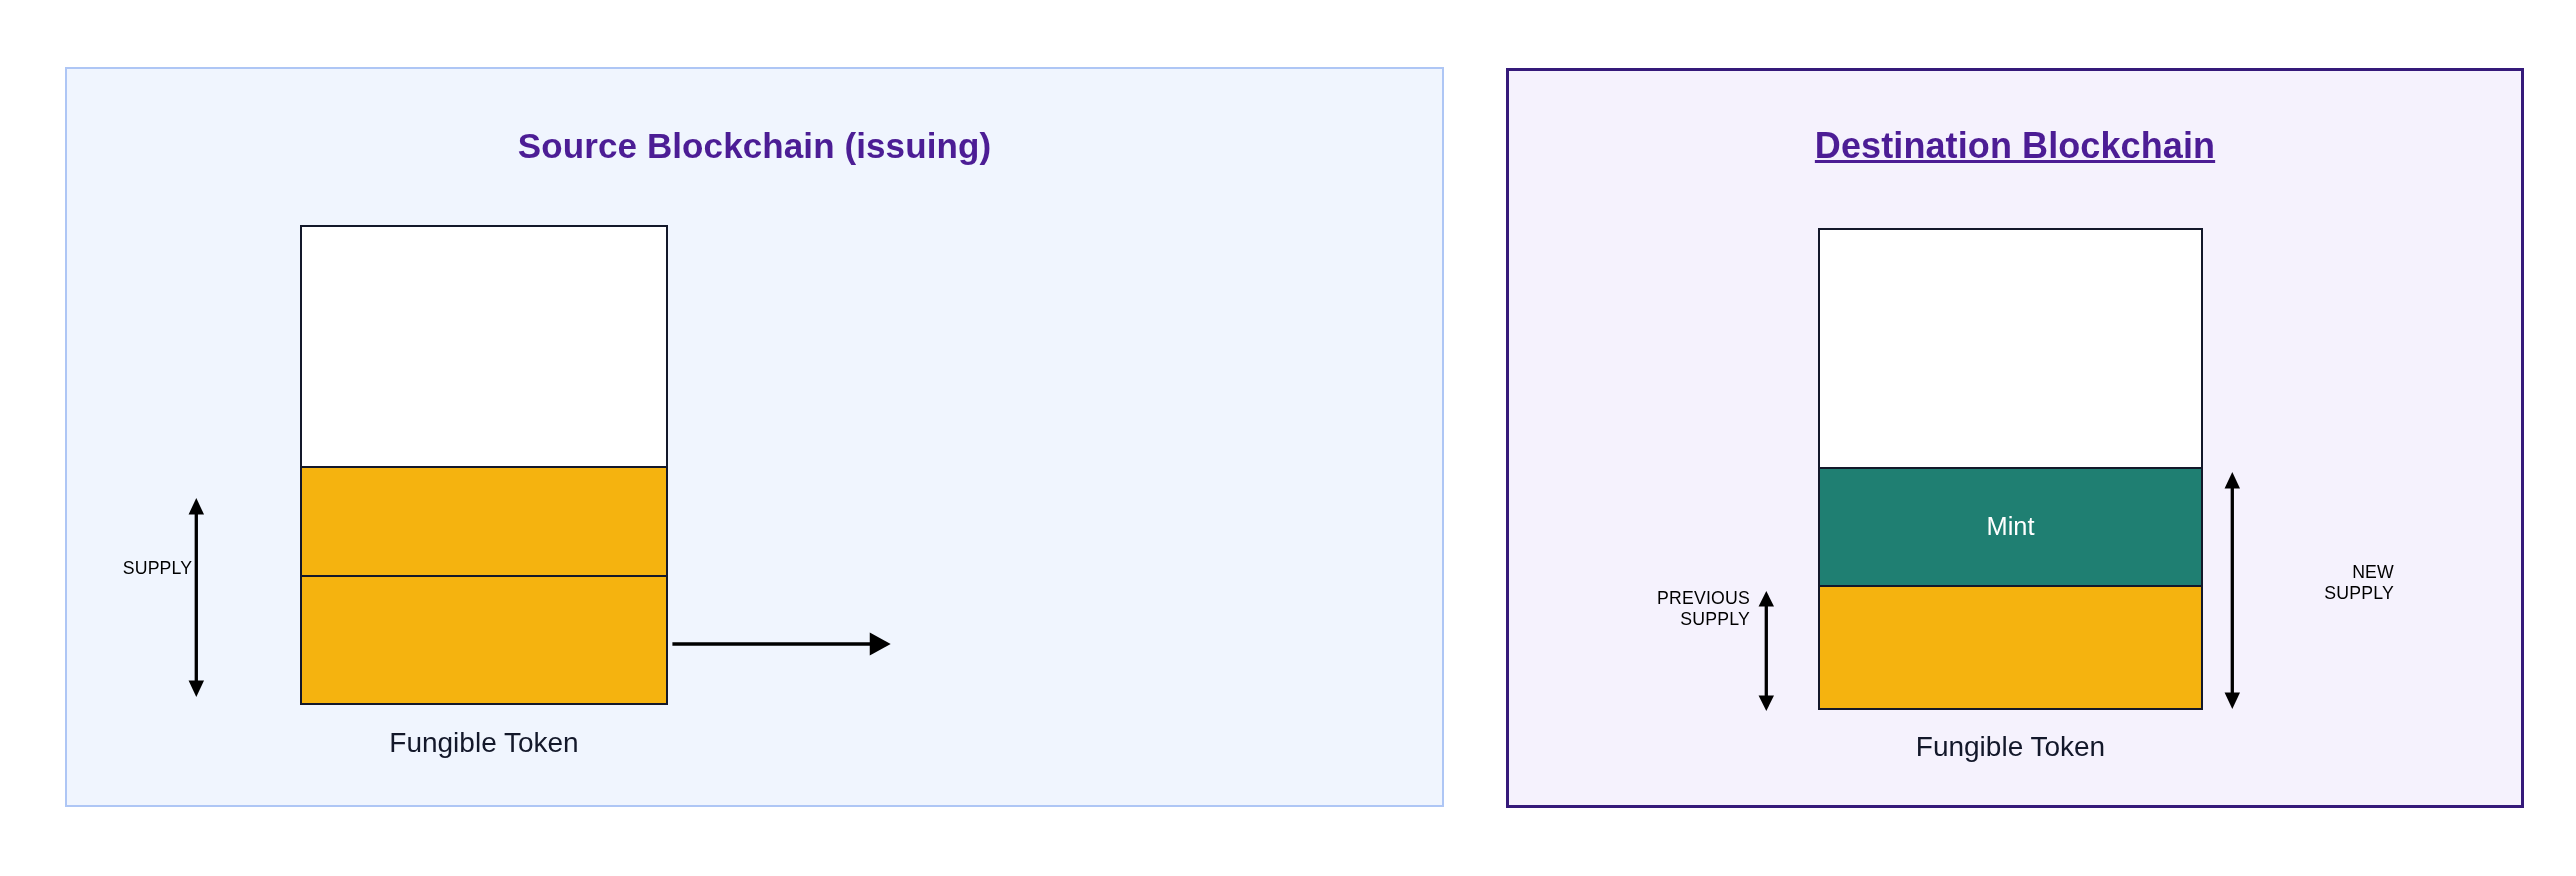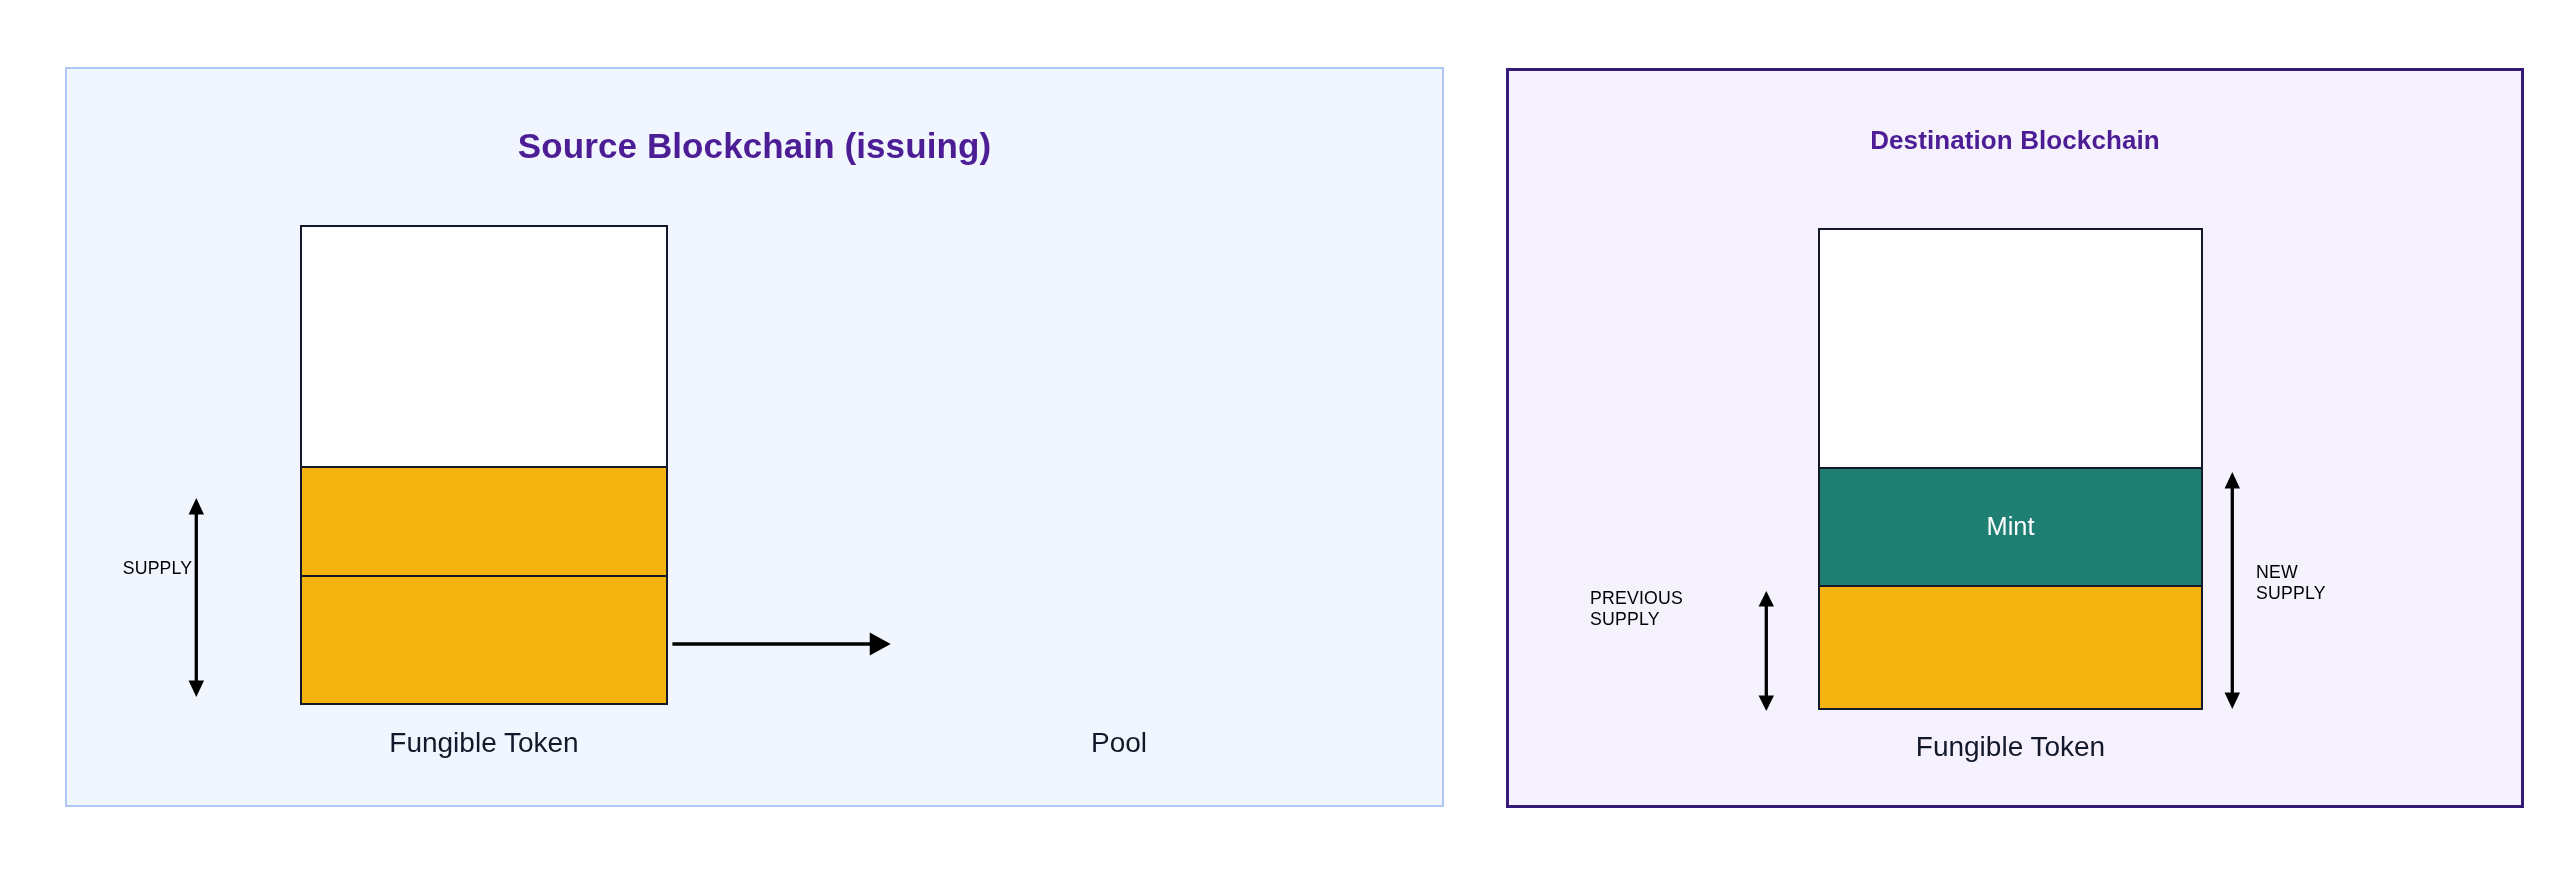--- a/index.html
+++ b/index.html
@@ -55,21 +55,22 @@
     color: #4c1d95;
     letter-spacing: 0.1px;
     white-space: nowrap;
   }
   .panel-source .panel-title {
     top: 57px;
     font-size: 35px;
   }
   .panel-destination .panel-title {
     top: 54px;
-    font-size: 26px;
+    font-size: 36px;
+    text-decoration: underline;
   }
 
   
   .token-box {
     position: absolute;
     box-sizing: border-box;
     border: 2.8px solid #13182a;
     background: #ffffff;
     display: flex;
     flex-direction: column;
@@ -143,21 +144,21 @@
   .measure {
     position: absolute;
   }
   .measure svg { display: block; }
 
   .measure-label {
     position: absolute;
     font-size: 17.7px;
     color: #000000;
     line-height: 1.16;
-    text-align: left;
+    text-align: right;
     white-space: pre;
     letter-spacing: 0.2px;
   }
   .m-supply {
     left: 94px;
     top: 558px;
     width: 127px;
     text-align: center;
   }
   .m-prev-supply {
@@ -209,21 +210,20 @@
   </div>
   <div class="box-caption cap-source-token">Fungible Token</div>
 
   <div class="flow-arrow">
     <svg width="226" height="40" viewBox="0 0 410 72" xmlns="http://www.w3.org/2000/svg">
       <line x1="8" y1="36" x2="372" y2="36" stroke="#000000" stroke-width="6"></line>
       <polygon points="404,36 366,15 366,57" fill="#000000"></polygon>
     </svg>
   </div>
 
-  <div class="box-caption cap-source-pool">Pool</div>
 
   <div class="panel panel-destination">
     <div class="panel-title">Destination Blockchain</div>
   </div>
 
   <div class="measure" style="left:1758px; top:591px;">
     <svg width="16.6" height="120" viewBox="0 0 30 218" xmlns="http://www.w3.org/2000/svg">
       <line x1="15" y1="20" x2="15" y2="198" stroke="#000000" stroke-width="6"></line>
       <polygon points="15,0 1,28 29,28" fill="#000000"></polygon>
       <polygon points="15,218 1,190 29,190" fill="#000000"></polygon>

